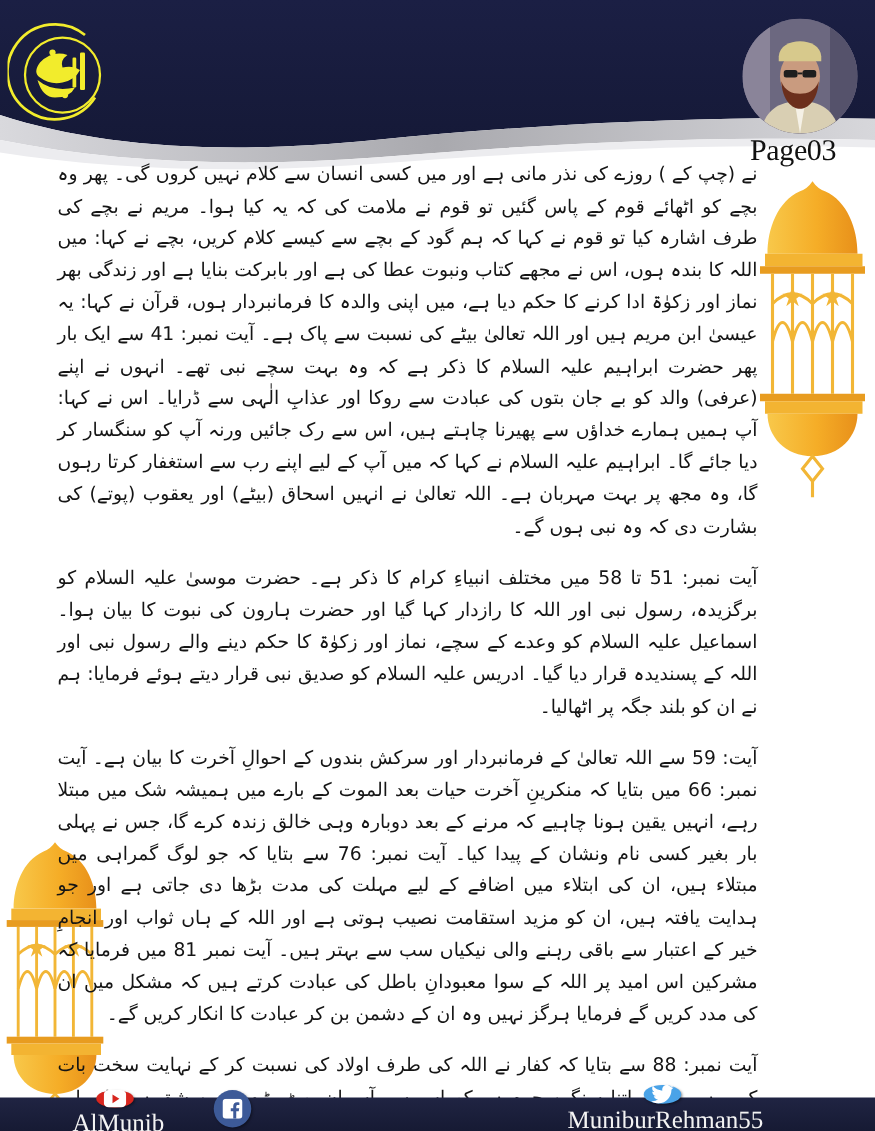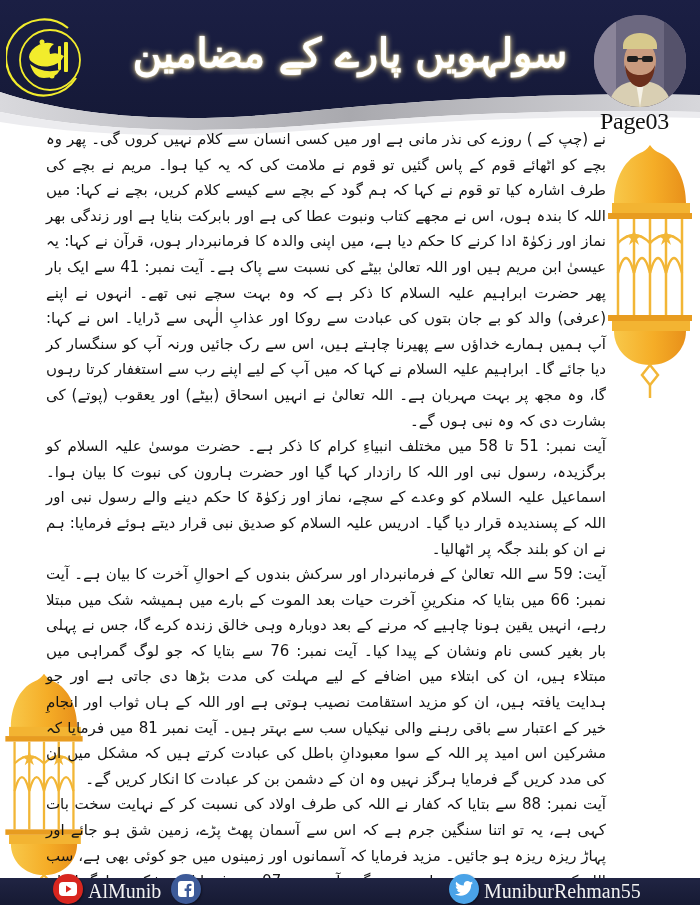--- a/index.html
+++ b/index.html
@@ -31,28 +31,28 @@
   .lantern-left { left: -2px; top: 672px; width: 92px; height: 215px; }
 
   
   .content {
     position: absolute; left: 46px; top: 127px; width: 560px;
     direction: rtl; text-align: justify;
     font-family: "DejaVu Sans", sans-serif; font-size: 15px; line-height: 25.6px; color: #151515;
   }
   .content p { margin: 0; text-align-last: right; }
   .content p.para { text-indent: 0; }
-  .content p + p { margin-top: 0; }
+  .content p + p { margin-top: 16px; }
 
   
   .footer {
     position: absolute; left: 0; top: 878px; width: 700px; height: 27px;
     background: linear-gradient(#202443, #161a33);
   }
-  .social { position: absolute; top: 0; height: 27px; display: flex; align-items: center; }
+  .social { position: absolute; top: 0; height: 27px; display: flex; align-items: center; flex-direction: column; }
   .social .ico {
     width: 30px; height: 30px; border-radius: 50%; margin-top: -6px; display: flex; align-items: center; justify-content: center;
     box-shadow: 1px 1px 2px rgba(0,0,0,0.4);
   }
   .social .txt {
     font-family: "Liberation Serif", serif; font-size: 20px; color: #f3f3f3; margin-left: 5px; line-height: 27px;
   }
   .yt { left: 53px; }
   .fb { left: 171px; }
   .tw { left: 449px; justify-content: center; }
@@ -87,21 +87,20 @@
         <path d="M26,38 q10,-10 22,-6 q-6,4 -4,10 q8,-2 14,2 q-4,8 -14,10 q-10,2 -18,-4 q-6,-4 0,-12 z"></path>
         <rect x="58" y="30" width="4" height="30" rx="1"></rect>
         <rect x="52" y="34" width="3" height="24" rx="1"></rect>
         <path d="M24,52 q12,10 30,6 q-4,8 -16,8 q-10,0 -14,-14 z"></path>
         <circle cx="36" cy="30" r="2.5"></circle>
         <circle cx="46" cy="64" r="2.5"></circle>
       </g>
     </svg>
   </div>
 
-  <div class="title">سولہویں پارے کے مضامین</div>
 
   <div class="avatar">
     <svg width="92" height="92" viewBox="0 0 92 92">
       <rect width="92" height="92" fill="#6c6880"></rect>
       <rect x="0" y="0" width="22" height="92" fill="#8a8499"></rect>
       <rect x="70" y="0" width="22" height="92" fill="#55526b"></rect>
       <path d="M14,92 C18,72 30,66 46,66 C62,66 74,72 78,92 Z" fill="#d9cfb3"></path>
       <path d="M42,68 L46,92 L50,68 Z" fill="#f5f1e6"></path>
       <ellipse cx="46" cy="46" rx="16" ry="20" fill="#c99b7f"></ellipse>
       <path d="M31,50 C32,66 40,72 46,72 C52,72 60,66 61,50 C58,58 52,60 46,60 C40,60 34,58 31,50 Z" fill="#6b2f1c"></path>

